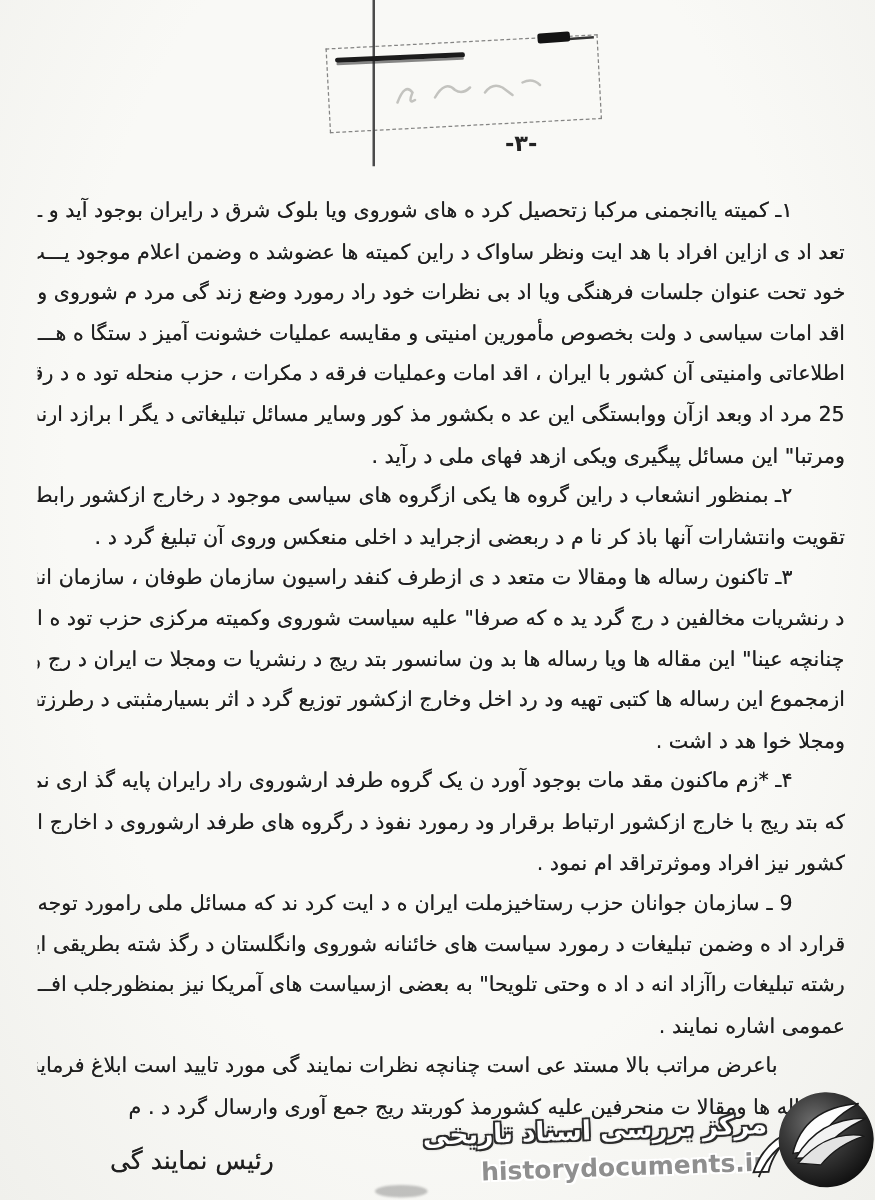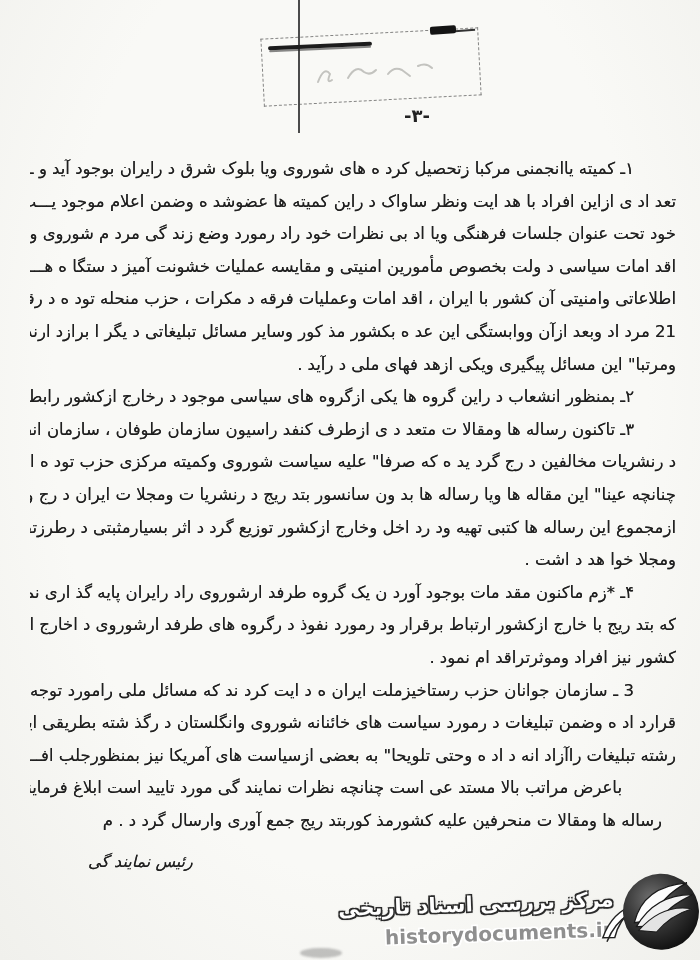--- a/index.html
+++ b/index.html
@@ -46,21 +46,21 @@
   .doc p{margin:0;white-space:nowrap;overflow:hidden;}
   .doc p.full{text-align:justify;text-align-last:justify;}
   .doc p.short{text-align:right;text-align-last:right;}
   .doc p.para{text-indent:42px;}
   .doc p.para-wide{text-indent:54px;}
   .doc p.inset{text-indent:14px;}
   .rel{position:relative;}
   .signature{
     margin-top:9px !important;
     text-align:left;text-align-last:left !important;
-    padding-left:58px;font-size:16px;font-style:italic;
+    padding-left:58px;font-size:20px;
   }
   
   .watermark{
     position:absolute;right:0;bottom:2px;width:320px;height:86px;
     transform:rotate(-2deg);z-index:5;
   }
   .wm-title{
     position:absolute;right:86px;bottom:44px;direction:rtl;white-space:nowrap;
     font-size:21px;font-weight:bold;color:#fff;
     text-shadow:-1.5px -1.5px 0 #2b2b2b,1.5px -1.5px 0 #2b2b2b,
@@ -93,37 +93,39 @@
   </svg>
 
   <div class="page-number">-۳-</div>
 
   <div class="doc">
     <p class="full para">۱ـ کمیته یاانجمنی مرکبا زتحصیل کرد ه های شوروی ویا بلوک شرق د رایران بوجود آید و ـــ</p>
     <p class="full">تعد اد ی ازاین افراد با هد ایت ونظر ساواک د راین کمیته ها عضوشد ه وضمن اعلام موجود یـــت</p>
     <p class="full">خود تحت عنوان جلسات فرهنگی ویا اد بی نظرات خود راد رمورد وضع زند گی مرد م شوروی و ـــ</p>
     <p class="full">اقد امات سیاسی د ولت بخصوص مأمورین امنیتی و مقایسه عملیات خشونت آمیز د ستگا ه هـــای</p>
     <p class="full">اطلاعاتی وامنیتی آن کشور با ایران ، اقد امات وعملیات فرقه د مکرات ، حزب منحله تود ه د رقبل از</p>
-    <p class="full">21 مرد اد  وبعد ازآن ووابستگی این عد ه بکشور مذ کور وسایر مسائل تبلیغاتی د یگر ا برازد ارند</p>
+    <p class="full">25 مرد اد  وبعد ازآن ووابستگی این عد ه بکشور مذ کور وسایر مسائل تبلیغاتی د یگر ا برازد ارند</p>
     <p class="short">ومرتبا" این مسائل پیگیری ویکی ازهد فهای ملی د رآید .</p>
     <p class="full para rel">
       <span>۲ـ بمنظور انشعاب د راین گروه ها یکی ازگروه های سیاسی موجود د رخارج ازکشور رابطر</span>
       
     </p>
+    <p class="short">تقویت وانتشارات آنها باذ کر نا م د ربعضی ازجراید د اخلی منعکس وروی آن تبلیغ گرد د .</p>
     <p class="full para">۳ـ تاکنون رساله ها ومقالا ت متعد د ی ازطرف کنفد راسیون سازمان طوفان ، سازمان انقلابی</p>
     <p class="full">د رنشریات مخالفین د رج گرد ید ه که صرفا" علیه سیاست شوروی وکمیته مرکزی حزب تود ه است .</p>
     <p class="full">چنانچه عینا" این مقاله ها ویا رساله ها بد ون سانسور بتد ریج د رنشریا ت ومجلا ت ایران د رج وسپس</p>
     <p class="full">ازمجموع این رساله ها کتبی تهیه ود رد اخل وخارج ازکشور توزیع گرد د اثر بسیارمثبتی د رطرزتفکـــر</p>
     <p class="short">ومجلا خوا هد د اشت .</p>
     <p class="full para">۴ـ *زم ماکنون مقد مات بوجود آورد ن یک گروه طرفد ارشوروی راد رایران پایه گذ اری نمود ه</p>
     <p class="full">که بتد ریج با خارج ازکشور ارتباط برقرار ود رمورد  نفوذ  د رگروه های طرفد ارشوروی د اخارج از</p>
     <p class="short">کشور نیز افراد وموثرتراقد ام نمود .</p>
-    <p class="full para">3 ـ سازمان جوانان حزب رستاخیزملت ایران ه د ایت کرد ند که مسائل ملی رامورد توجه</p>
+    <p class="full para">9 ـ سازمان جوانان حزب رستاخیزملت ایران ه د ایت کرد ند که مسائل ملی رامورد توجه</p>
     <p class="full">قرارد اد ه وضمن تبلیغات د رمورد سیاست های خائنانه شوروی وانگلستان د رگذ شته بطریقی این</p>
     <p class="full">رشته تبلیغات راآزاد انه د اد ه وحتی تلویحا" به بعضی ازسیاست های آمریکا نیز بمنظورجلب افـــکار</p>
+    <p class="short">عمومی اشاره نمایند .</p>
     <p class="full para-wide">باعرض مراتب بالا مستد عی است چنانچه نظرات نمایند گی مورد تایید است ابلاغ فرمایند تا</p>
     <p class="short inset">رساله ها ومقالا ت منحرفین علیه کشورمذ کوربتد ریج جمع آوری وارسال گرد د . م</p>
     <p class="short signature">رئیس نمایند گی</p>
   </div>
 
   <div class="watermark">
     <span class="wm-title">مرکز بررسی اسناد تاریخی</span>
     <span class="wm-url">historydocuments.ir</span>
     <svg class="wm-logo" width="100" height="84" viewBox="-22 0 100 84">
       <defs>

